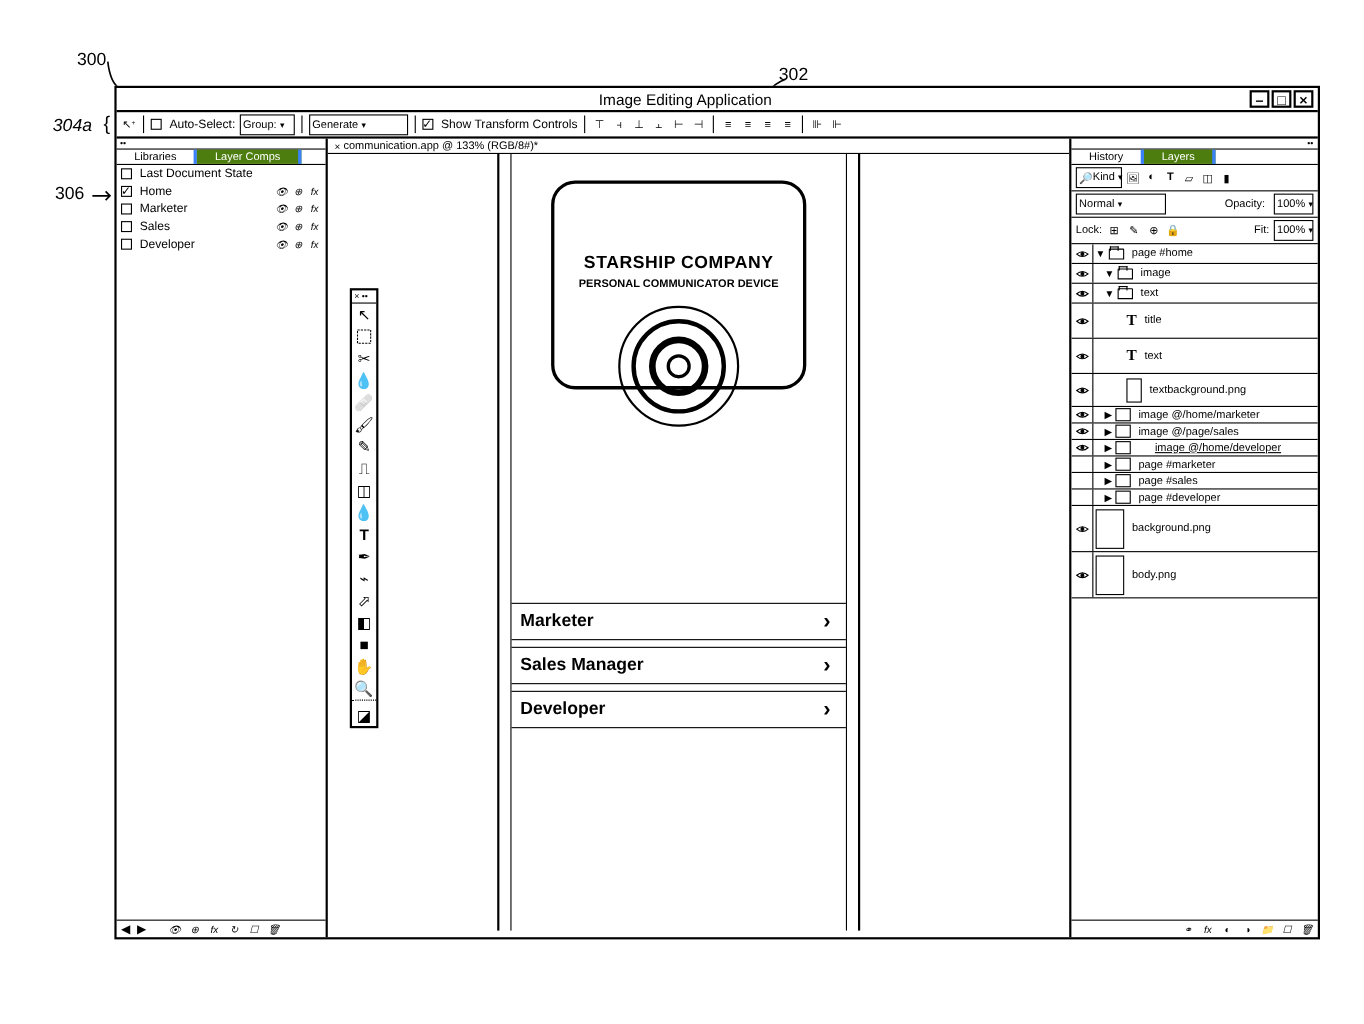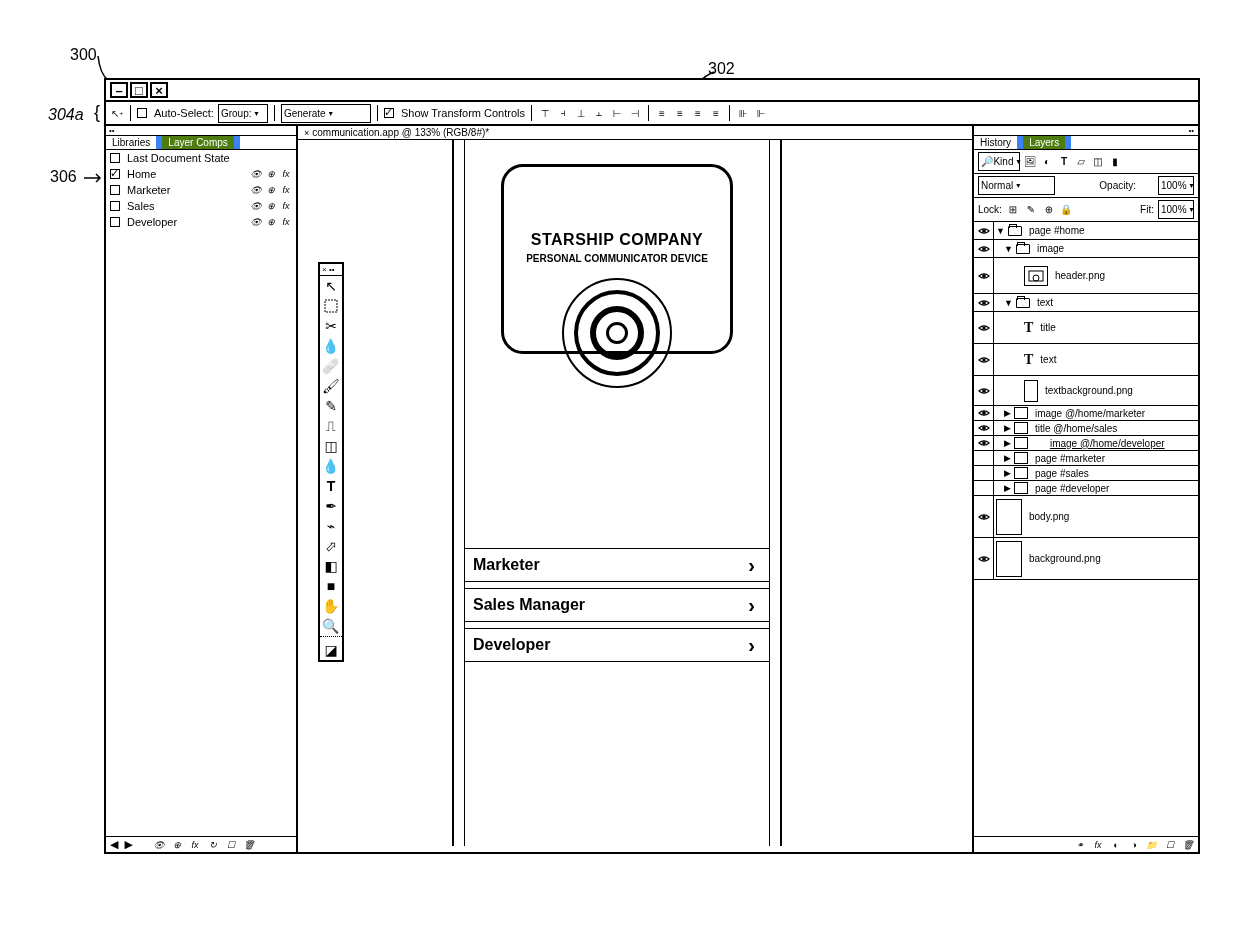--- a/index.html
+++ b/index.html
@@ -100,23 +100,23 @@
   height: 10px;
   border-bottom: 1px solid #000;
   padding-left: 3px;
   font-size: 8px;
 }
 .panel-tabs {
   display: flex;
   border-bottom: 1px solid #000;
 }
 .ptab {
-  padding: 1px 6px;
+  padding: 1px 16px;
   font-size: 10px;
-  border-right: 6px solid #3b82f6;
+  border-right: 3px solid #3b82f6;
 }
 .ptab.active { background: #4d7c0f; color: #fff; }
 .lc-row {
   display: flex;
   align-items: center;
   padding: 2px 4px;
   font-size: 11px;
   gap: 4px;
 }
 .lc-row .tail {
@@ -256,21 +256,21 @@
 }
 .rp-dots { height: 10px; border-bottom:1px solid #000; text-align:right; padding-right:4px; font-size:8px;}
 .rp-controls {
   border-bottom: 1px solid #000;
   padding: 2px 4px;
   display: flex;
   align-items: center;
   gap: 3px;
   font-size: 10px;
 }
-.rp-controls2 { border-bottom: 1px solid #000; padding: 2px 4px; display:flex; gap:22px; align-items:center; font-size:10px;}
+.rp-controls2 { border-bottom: 1px solid #000; padding: 2px 4px; display:flex; gap:8px; align-items:center; font-size:10px;}
 .rp-controls3 { border-bottom: 1px solid #000; padding: 2px 4px; display:flex; gap:4px; align-items:center; font-size:10px;}
 .layer-list { flex: 1; overflow: hidden; }
 .layer-row {
   display: flex;
   align-items: center;
   border-bottom: 1px solid #000;
   font-size: 10px;
   min-height: 18px;
 }
 .vis-col {
@@ -410,20 +410,21 @@
     <path d="M30 6 L2 4" stroke="#000" fill="none" stroke-width="1.5"></path>
   </svg>
 <div class="callout" style="left:820px; top:630px;">316c</div>
 <svg class="callout-arrow" style="left:790px; top:634px;" width="32" height="10">
     <path d="M30 6 L2 4" stroke="#000" fill="none" stroke-width="1.5"></path>
   </svg>
 
 <div class="app-window">
 
   <div class="titlebar">
+    <span class="title-text">Image Editing Application</span>
     <div class="win-controls">
       <div class="win-btn">–</div>
       <div class="win-btn">□</div>
       <div class="win-btn">×</div>
     </div>
   </div>
 
   <div class="options-bar">
     <span class="micro-icon">↖<sub style="font-size:6px;">+</sub></span>
     <span class="vdiv"></span>
@@ -635,37 +636,20 @@
                 <path d="M1 4 Q7 -1 13 4 Q7 9 1 4 Z"></path>
                 <circle cx="7" cy="4" r="1.5" fill="#000"></circle>
               </svg>
             </div>
             <div class="layer-content indent1">
               <span class="tri">▼</span>
               <span class="folder-icon"></span>
               <span style="margin-left: 4px;">image</span>
             </div>
           </div>
-          <div class="layer-row" style="min-height: 36px;">
-            <div class="vis-col">
-              <svg class="eye-svg" viewBox="0 0 14 8">
-                <path d="M1 4 Q7 -1 13 4 Q7 9 1 4 Z"></path>
-                <circle cx="7" cy="4" r="1.5" fill="#000"></circle>
-              </svg>
-            </div>
-            <div class="layer-content indent2">
-              <span class="thumb thumb-md">
-                <svg width="16" height="12" viewBox="0 0 16 12">
-                  <circle cx="8" cy="8" r="3" fill="none" stroke="#000"></circle>
-                  <rect x="1" y="1" width="14" height="10" fill="none" stroke="#000"></rect>
-                </svg>
-              </span>
-              <span style="margin-left: 4px;">header.png</span>
-            </div>
-          </div>
           <div class="layer-row">
             <div class="vis-col">
               <svg class="eye-svg" viewBox="0 0 14 8">
                 <path d="M1 4 Q7 -1 13 4 Q7 9 1 4 Z"></path>
                 <circle cx="7" cy="4" r="1.5" fill="#000"></circle>
               </svg>
             </div>
             <div class="layer-content indent1">
               <span class="tri">▼</span>
               <span class="folder-icon"></span>
@@ -724,21 +708,21 @@
           <div class="layer-row" style="min-height: 14px;">
             <div class="vis-col">
               <svg class="eye-svg" viewBox="0 0 14 8">
                 <path d="M1 4 Q7 -1 13 4 Q7 9 1 4 Z"></path>
                 <circle cx="7" cy="4" r="1.5" fill="#000"></circle>
               </svg>
             </div>
             <div class="layer-content indent1">
               <span class="tri">▶</span>
               <span class="thumb thumb-sm"></span>
-              <span style="margin-left: 4px;">title @/home/sales</span>
+              <span style="margin-left: 4px;">image @/page/sales</span>
             </div>
           </div>
           <div class="layer-row" style="min-height: 14px;">
             <div class="vis-col">
               <svg class="eye-svg" viewBox="0 0 14 8">
                 <path d="M1 4 Q7 -1 13 4 Q7 9 1 4 Z"></path>
                 <circle cx="7" cy="4" r="1.5" fill="#000"></circle>
               </svg>
             </div>
             <div class="layer-content indent1">
@@ -773,33 +757,33 @@
           </div>
           <div class="layer-row" style="min-height: 42px;">
             <div class="vis-col">
               <svg class="eye-svg" viewBox="0 0 14 8">
                 <path d="M1 4 Q7 -1 13 4 Q7 9 1 4 Z"></path>
                 <circle cx="7" cy="4" r="1.5" fill="#000"></circle>
               </svg>
             </div>
             <div class="layer-content indent0">
               <span class="thumb thumb-lg"></span>
-              <span style="margin-left: 4px;">body.png</span>
+              <span style="margin-left: 4px;">background.png</span>
             </div>
           </div>
           <div class="layer-row" style="min-height: 42px;">
             <div class="vis-col">
               <svg class="eye-svg" viewBox="0 0 14 8">
                 <path d="M1 4 Q7 -1 13 4 Q7 9 1 4 Z"></path>
                 <circle cx="7" cy="4" r="1.5" fill="#000"></circle>
               </svg>
             </div>
             <div class="layer-content indent0">
               <span class="thumb thumb-lg"></span>
-              <span style="margin-left: 4px;">background.png</span>
+              <span style="margin-left: 4px;">body.png</span>
             </div>
           </div>
         </div>
 
       <div class="right-footer">
         <span class="tiny-icon">⚭</span>
         <span class="tiny-icon">fx</span>
         <span class="tiny-icon">◐</span>
         <span class="tiny-icon">◑</span>
         <span class="tiny-icon">📁</span>

